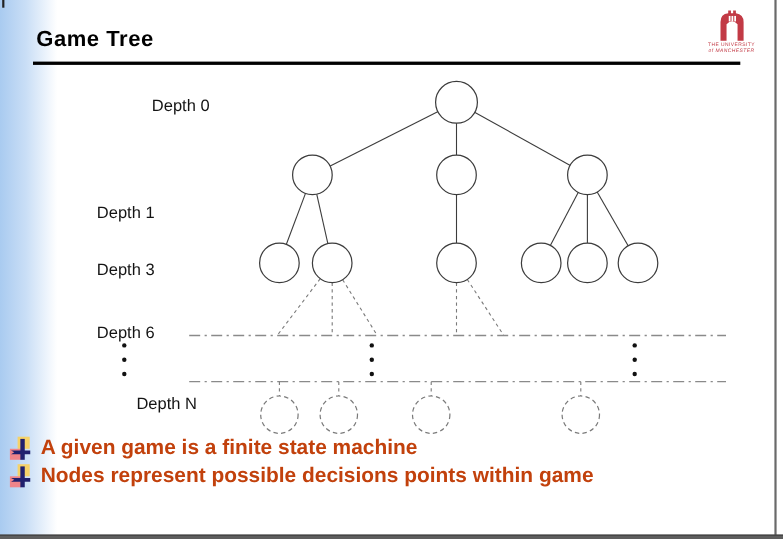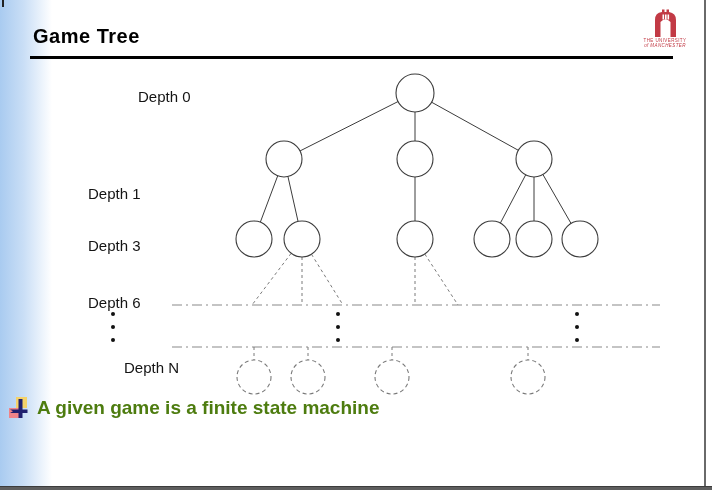--- a/index.html
+++ b/index.html
@@ -17,21 +17,21 @@
     color:#000; letter-spacing:0.5px; white-space:nowrap;
   }
   .title-rule { position:absolute; left:30px; top:56px; width:643px; height:3px; background:#000; }
   .logo { position:absolute; left:634px; top:6px; width:62px; text-align:center; }
   .logo-text { font-size:4.5px; line-height:5px; color:#c23a45; letter-spacing:0.4px; white-space:nowrap; }
   .depth-label { position:absolute; font-size:15px; color:#141414; white-space:nowrap; }
   #tree-svg { position:absolute; left:0; top:0; }
   .bullets { position:absolute; left:8px; top:395px; }
   .bullet-row { display:flex; align-items:center; height:25px; }
   .bullet-icon { width:22px; height:24px; margin-right:7px; flex:0 0 auto; }
-  .bullet-text { font-size:19px; font-weight:bold; color:#4d7c0f; white-space:nowrap; }
+  .bullet-text { font-size:19px; font-weight:bold; color:#c2410c; white-space:nowrap; }
   .right-border { position:absolute; left:704px; top:0; width:2px; height:490px; background:#6a6a6a; }
   .bottom-bar { position:absolute; left:0; top:486px; width:712px; height:4px; background:#5e5e5e; border-top:1px solid #3c3c3c; box-sizing:border-box; }
 </style>
 </head>
 <body>
 
 <div class="slide">
 
   <div class="left-gradient"></div>
   <div class="corner-mark"></div>
@@ -107,18 +107,27 @@
   <div class="bullets">
     <div class="bullet-row">
       <svg class="bullet-icon" viewBox="0 0 22 24">
         <rect x="8" y="1" width="11" height="11" fill="#f5d269"></rect>
         <rect x="1" y="12" width="10" height="10" fill="#ef8489"></rect>
         <rect x="10.5" y="3" width="4" height="19" fill="#20206e"></rect>
         <path d="M2,13.5 L19.5,13.5 L19.5,17 L2,17 L5,15.2 Z" fill="#20206e"></path>
       </svg>
       <span class="bullet-text">A given game is a finite state machine</span>
     </div>
+    <div class="bullet-row">
+      <svg class="bullet-icon" viewBox="0 0 22 24">
+        <rect x="8" y="1" width="11" height="11" fill="#f5d269"></rect>
+        <rect x="1" y="12" width="10" height="10" fill="#ef8489"></rect>
+        <rect x="10.5" y="3" width="4" height="19" fill="#20206e"></rect>
+        <path d="M2,13.5 L19.5,13.5 L19.5,17 L2,17 L5,15.2 Z" fill="#20206e"></path>
+      </svg>
+      <span class="bullet-text">Nodes represent possible decisions points within game</span>
+    </div>
   </div>
 
   <div class="right-border"></div>
   <div class="bottom-bar"></div>
 
 </div>
 
 </body></html>

